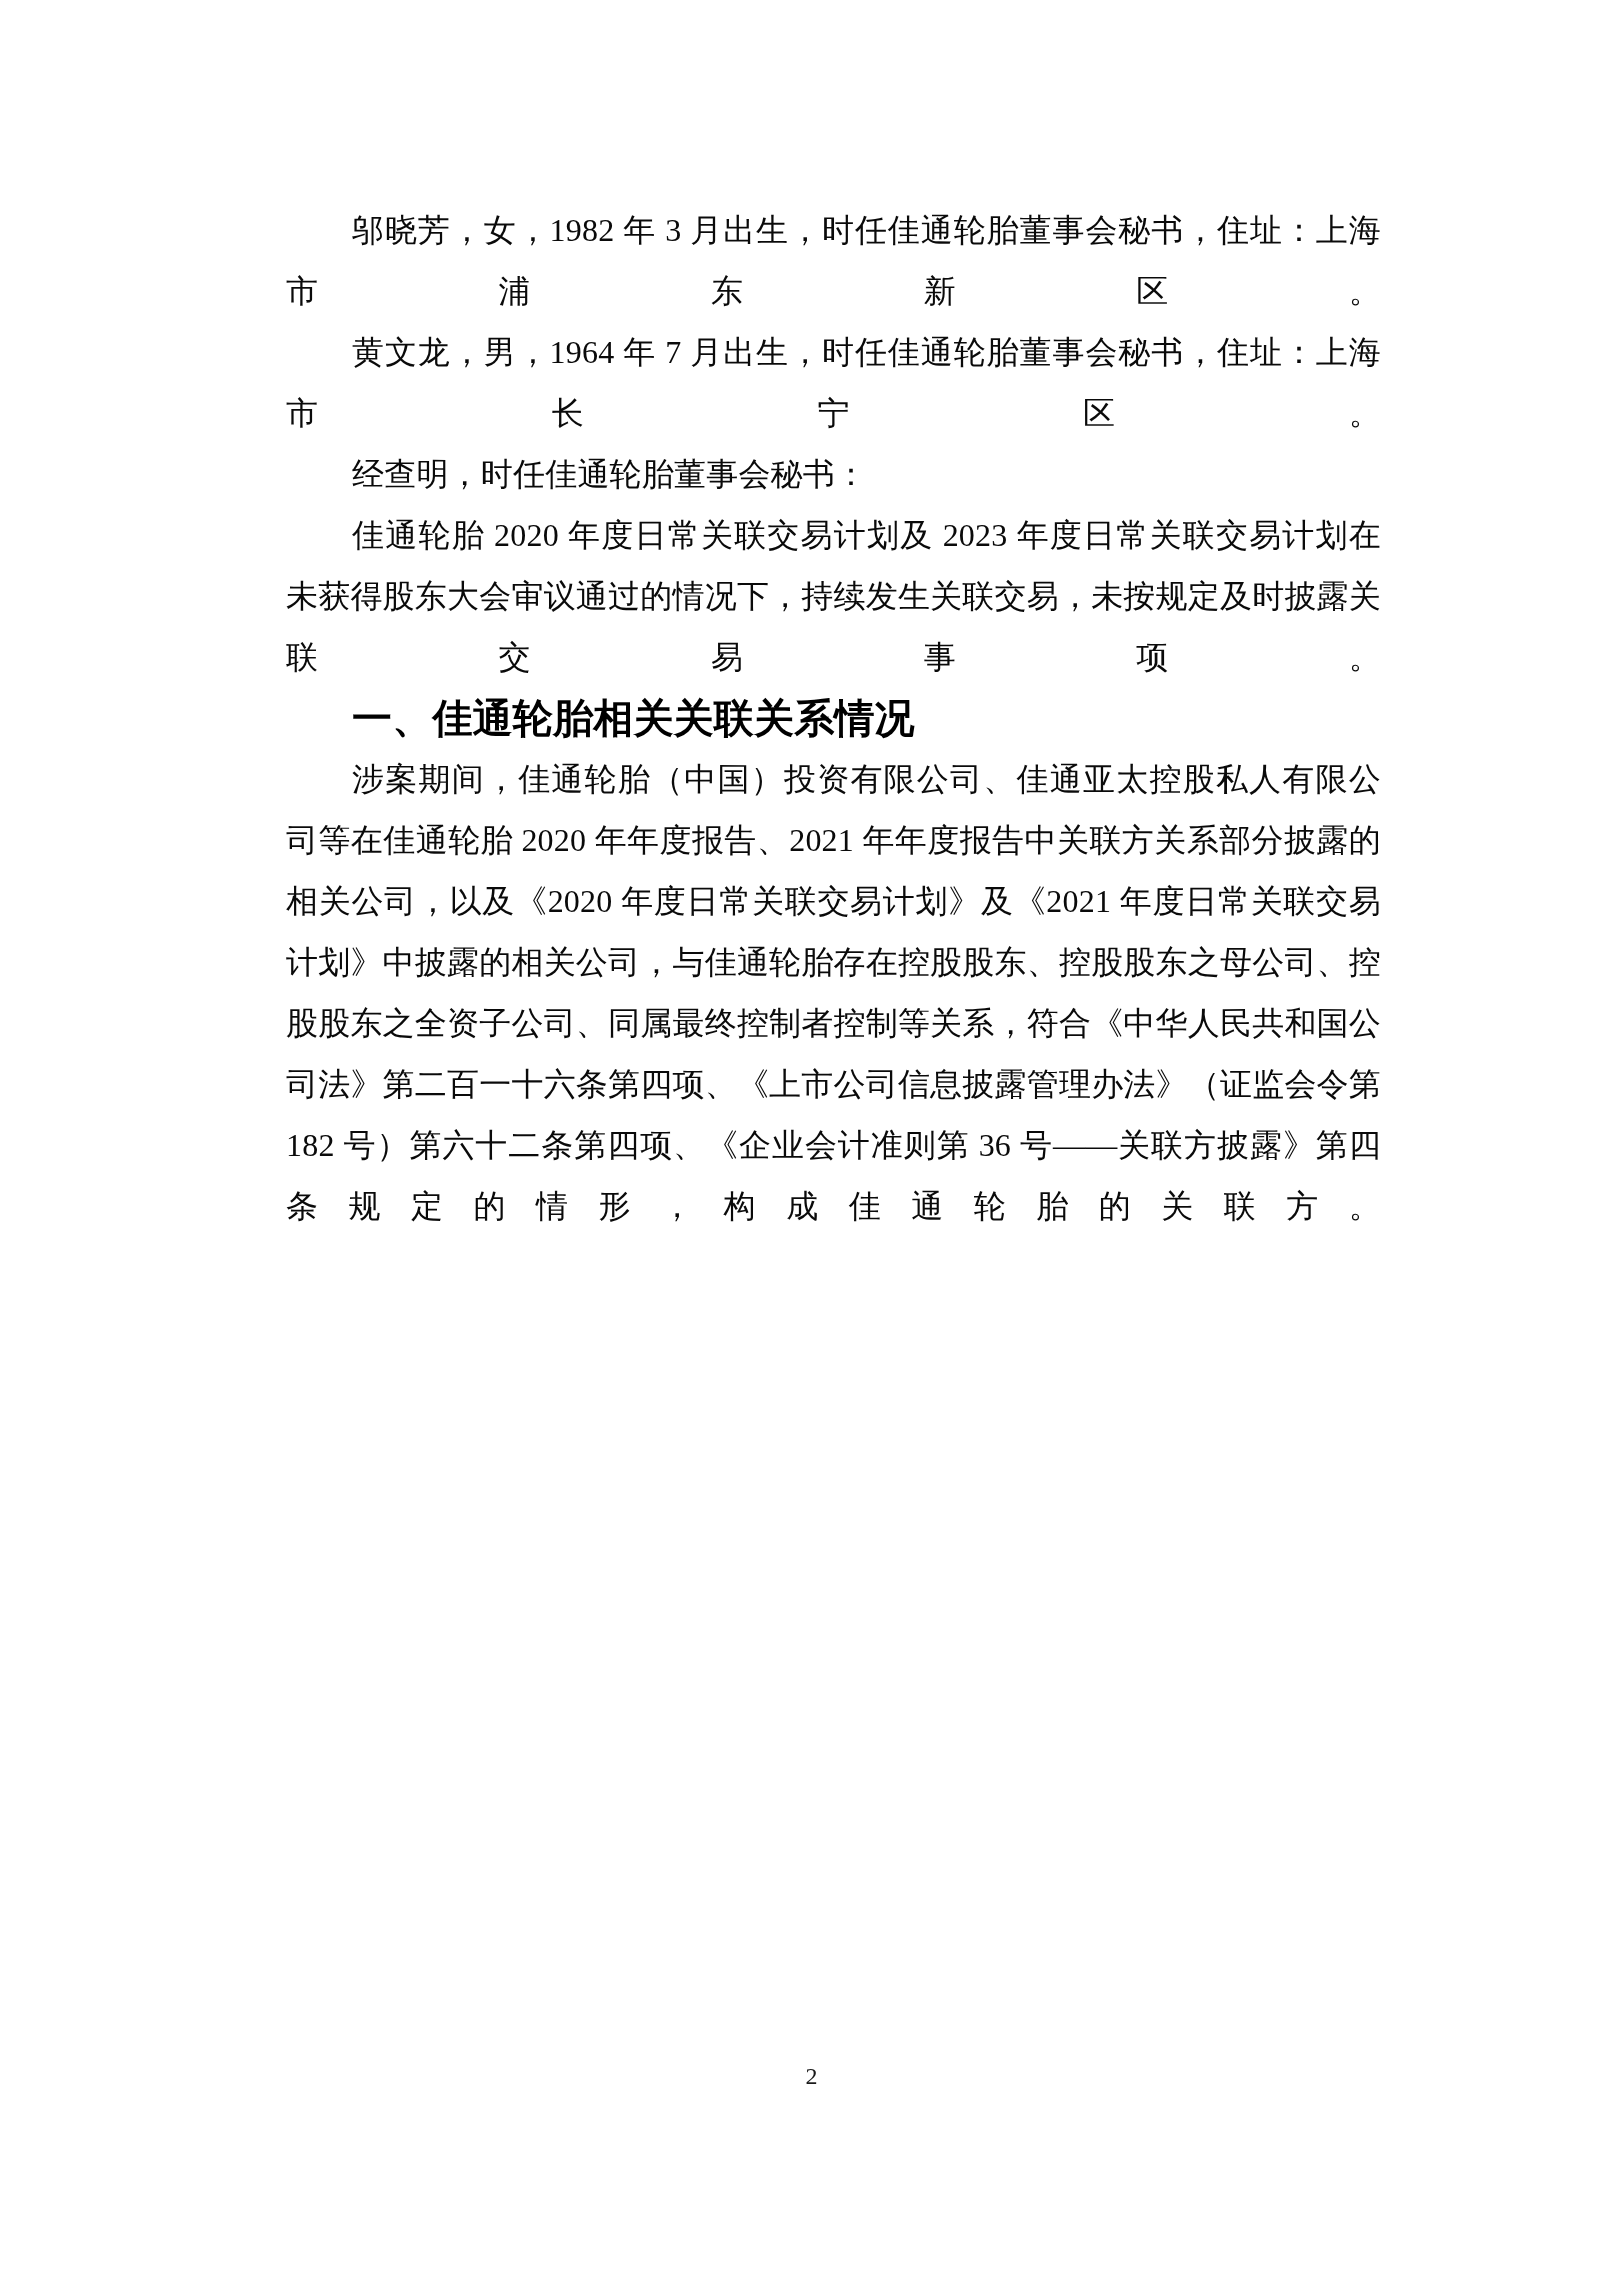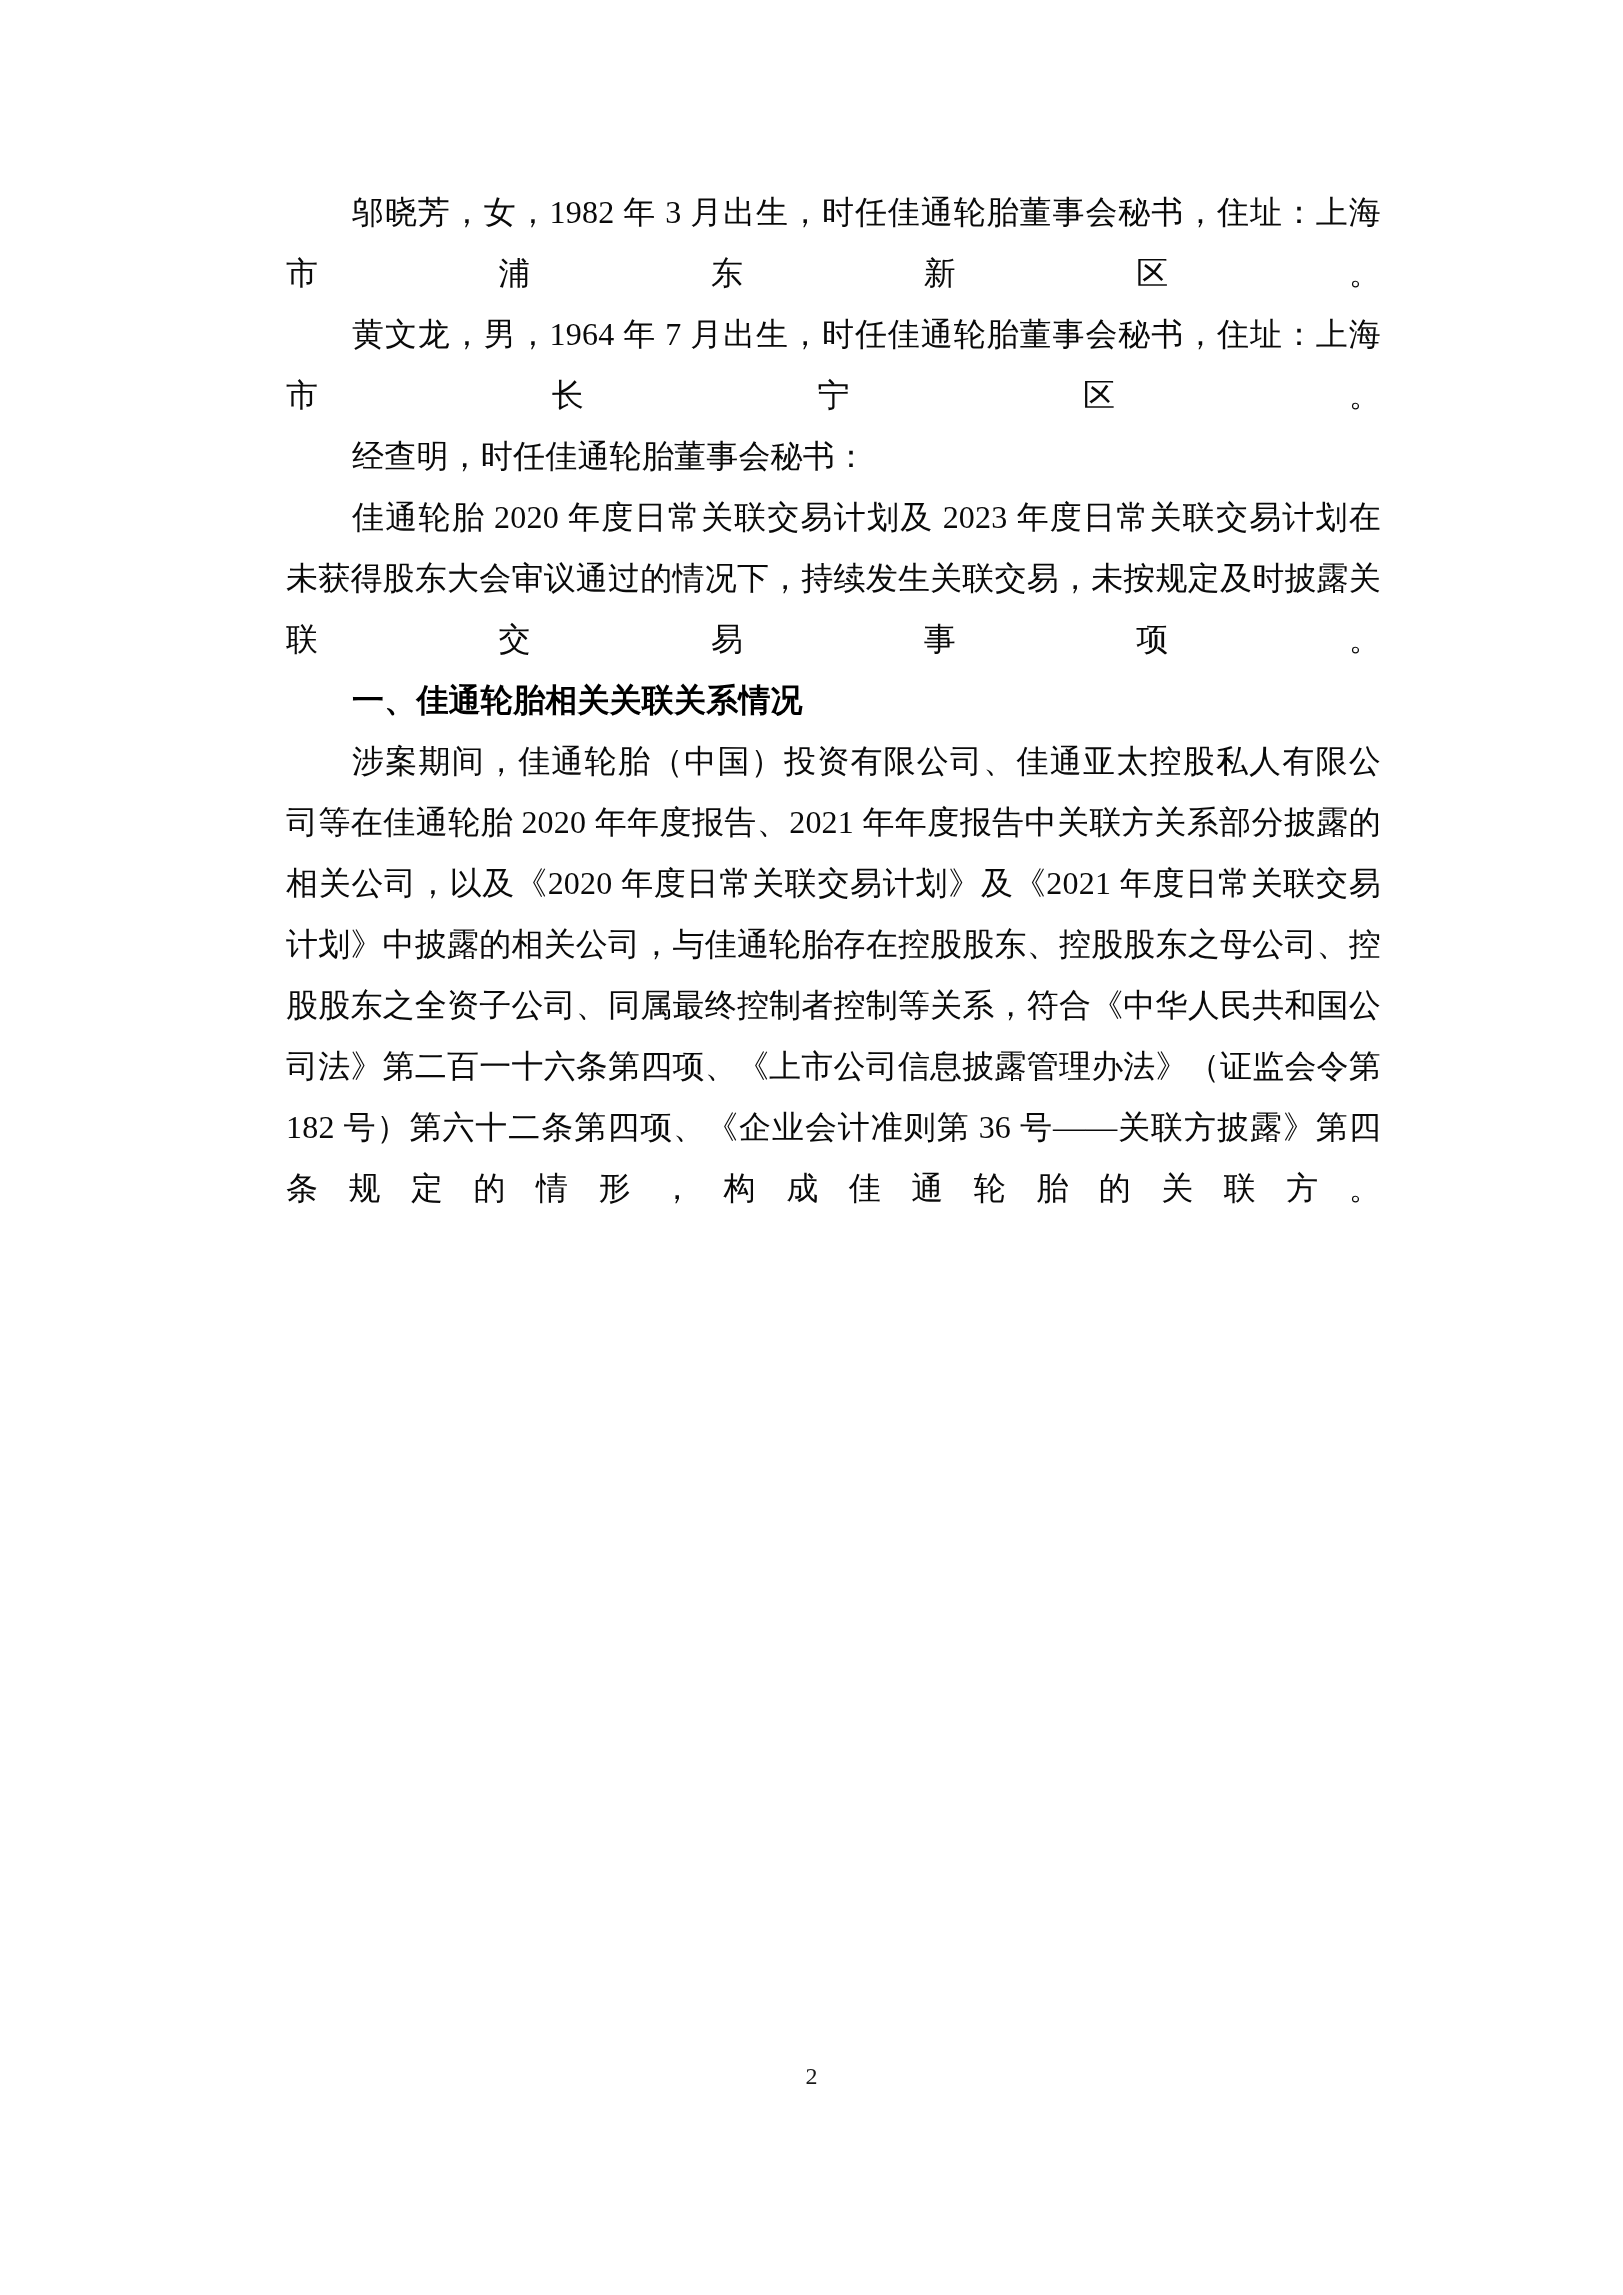--- a/index.html
+++ b/index.html
@@ -16,42 +16,42 @@
     width: 1623px;
     height: 2295px;
     margin: 0 auto;
     background: #ffffff;
     box-sizing: border-box;
     overflow: hidden;
   }
   .content {
     position: absolute;
     left: 286px;
-    top: 182px;
+    top: 200px;
     width: 1095px;
   }
   p.body-par {
     margin: 0 0 0 0;
     font-family: "Liberation Serif", "DejaVu Serif", serif;
     font-size: 32px;
     line-height: 61px;
     text-align: justify;
     text-align-last: left;
     text-indent: 66px;
     letter-spacing: 0.2px;
     color: #0a0a0a;
     word-break: break-all;
   }
   p.body-par.justify-all {
     text-align-last: justify;
   }
   h2.section-head {
     margin: 0;
     font-family: "DejaVu Sans", "Liberation Sans", sans-serif;
-    font-size: 32px;
+    font-size: 40px;
     font-weight: bold;
     line-height: 61px;
     text-indent: 66px;
     letter-spacing: 0.2px;
     color: #000000;
   }
   .page-number {
     position: absolute;
     left: 0;
     right: 0;

